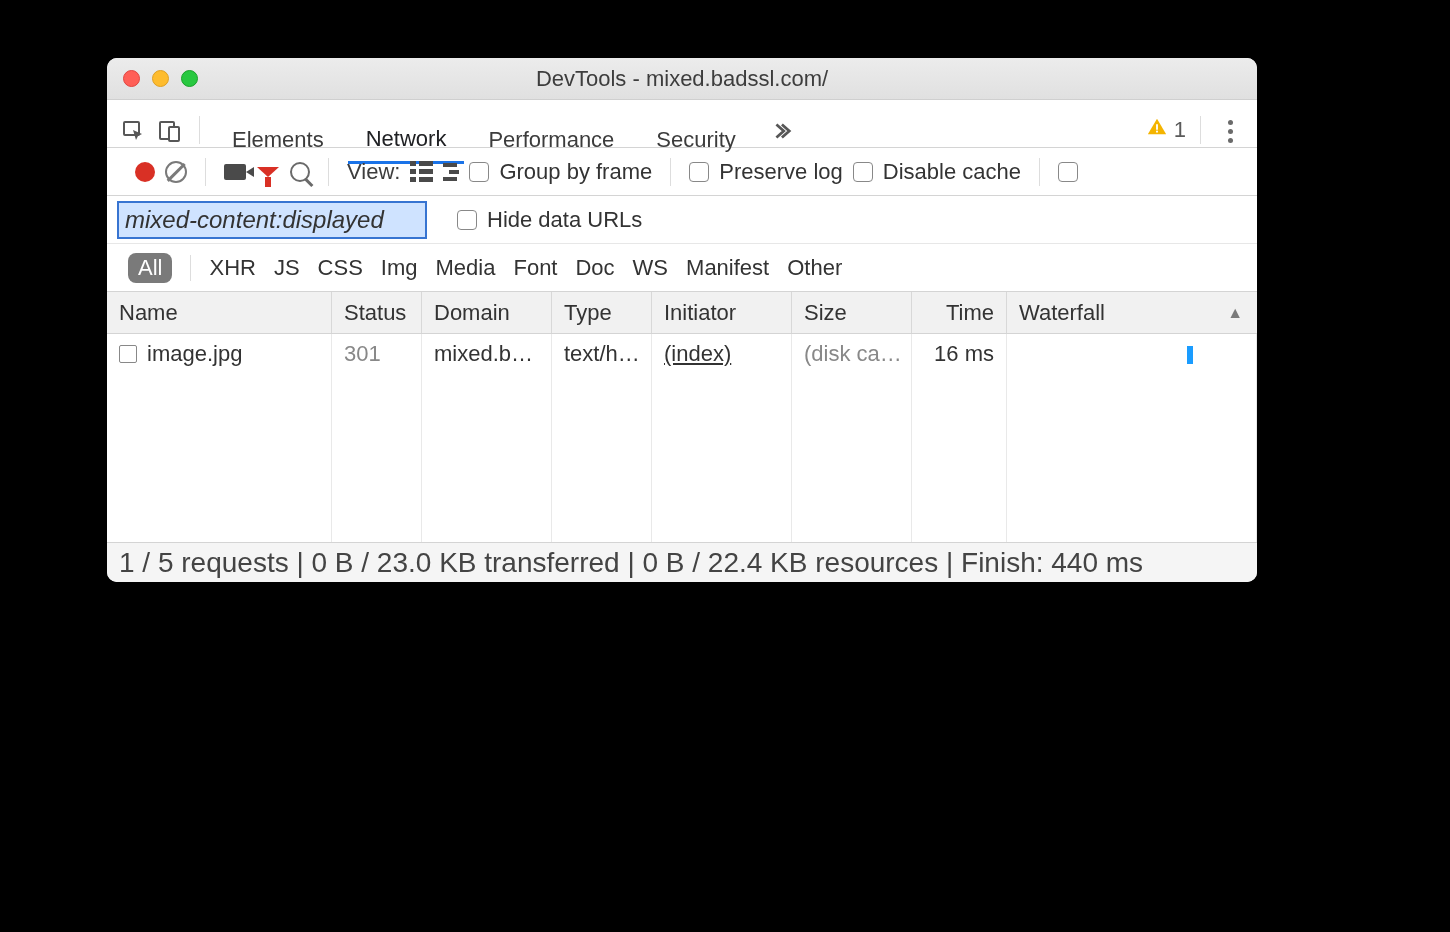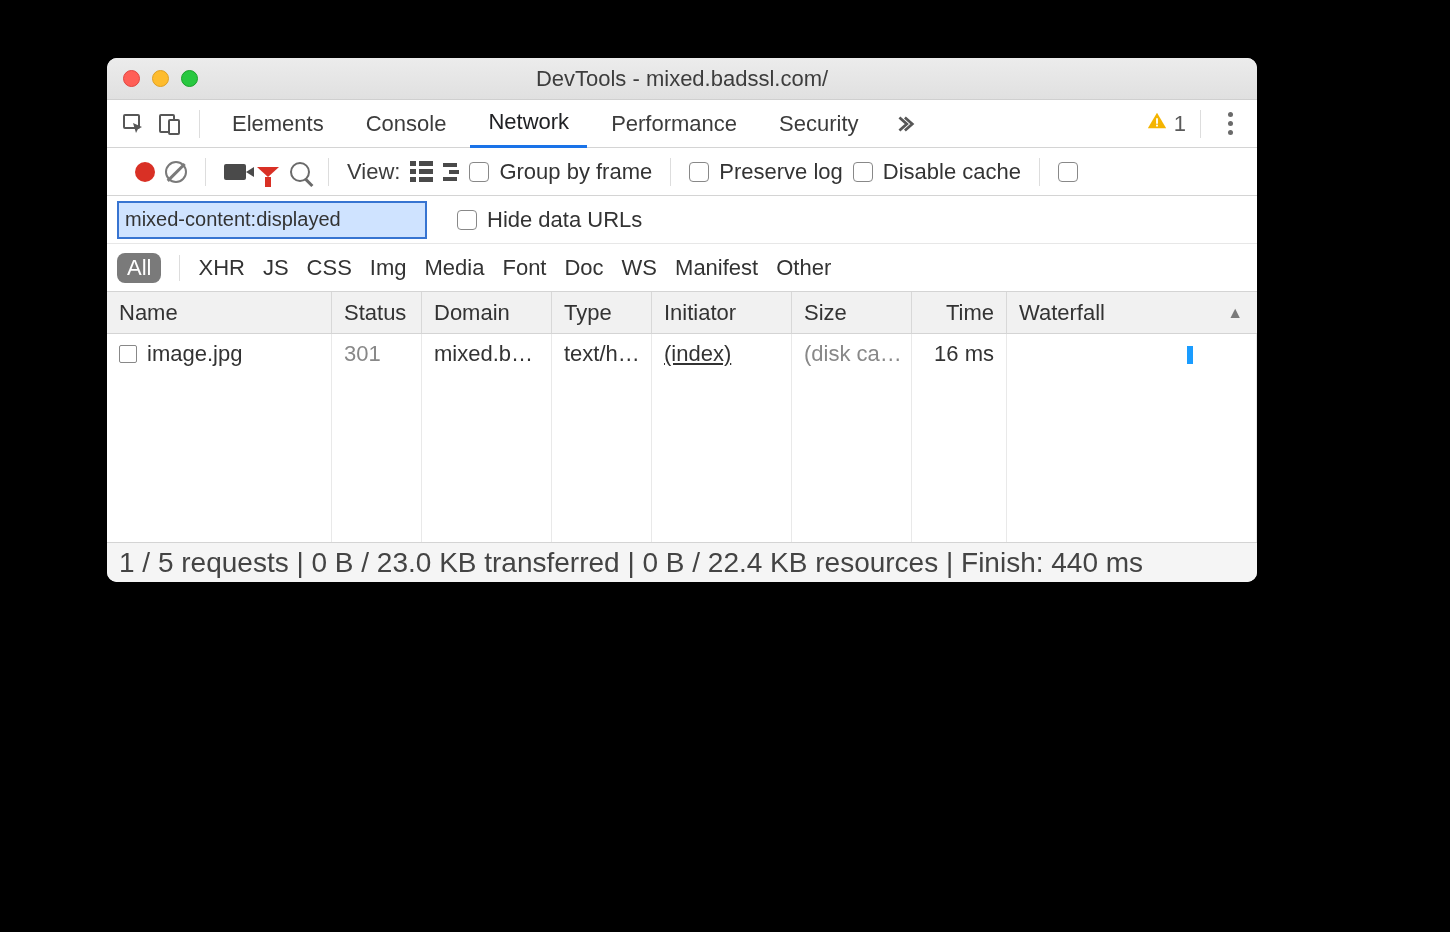--- a/index.html
+++ b/index.html
@@ -38,22 +38,22 @@
   .traffic { display:flex; gap:12px; margin-left:16px; }
   .tl { width:17px; height:17px; border-radius:50%; }
   .tl.red { background:#ff5f57; border:1px solid #e04540;}
   .tl.yellow { background:#febc2e; border:1px solid #dfa023;}
   .tl.green { background:#28c840; border:1px solid #1ba12b;}
   .title { position:absolute; left:0; right:0; text-align:center; font-size:22px; color:#3d3d3d; pointer-events:none;}
   .tabbar {
     height: 48px;
     border-bottom: 1px solid #d4d4d4;
     display: flex;
-    align-items: center;
-    padding: 8px 12px;
+    align-items: flex-start;
+    padding: 16px 12px;
     gap: 6px;
   }
   .icon-btn { width:30px; height:30px; display:flex; align-items:center; justify-content:center; color:#575757; }
   .sep { width:1px; height:28px; background:#ddd; margin:0 8px; }
   .tab { padding: 0 18px; height:48px; display:flex; align-items:center; color:#3c3c3c; font-size:22px; cursor:pointer; }
   .tab.active { color:#202124; border-bottom: 3px solid #1a73e8; font-weight:500; }
   .overflow { margin-left: 6px; }
   .warn-badge { display:flex; align-items:center; gap:6px; margin-left:auto; color:#5a5a5a;}
   .warn-tri { color:#f29900; }
   .toolbar2 {
@@ -65,25 +65,26 @@
   .clear-ic::after{content:"";position:absolute;width:24px;height:2.5px;background:#7a7a7a;top:8px;left:-3px;transform:rotate(-45deg);}
   .filter-icon { width:0;height:0;border-left:11px solid transparent;border-right:11px solid transparent;border-top:10px solid #d93025;position:relative;}
   .filter-icon::after{content:"";position:absolute;left:-3px;top:0;width:6px;height:10px;background:#d93025;}
   .viewlabel{color:#3d3d3d;}
   .chk{width:20px;height:20px;border:1.5px solid #888;border-radius:4px;display:inline-block;flex:0 0 auto;}
   .chk-row{display:flex;align-items:center;gap:10px;}
   .toolbar3{
     height:48px;border-bottom:1px solid #e7e7e7;display:flex;align-items:center;padding:0 10px;gap:30px;
   }
   .filter-input{
-    border:2px solid #3774d1;height:38px;width:310px;font-size:20px;padding:2px 6px;color:#333;outline:none;
+    border:2px solid #3774d1;height:38px;width:310px;font-size:24px;padding:2px 6px;color:#333;outline:none;
     background:#cfe3ff;
+    font-style:italic;
   }
   .typefilters{
-    height:48px;display:flex;align-items:center;padding:0 10px;gap:18px;border-bottom:1px solid #d4d4d4;font-size:22px;
+    height:48px;display:flex;align-items:center;padding:0 21px;gap:18px;border-bottom:1px solid #d4d4d4;font-size:22px;
   }
   .pill{padding:2px 10px;border-radius:8px;}
   .pill.active{background:#7a7a7a;color:#fff;}
   .tf-sep{width:1px;height:26px;background:#ddd;}
   .table-wrap{flex:1;display:flex;flex-direction:column;overflow:hidden;text-align:center;}
   .thead,.trow{display:flex;align-items:center;}
   .thead{height:42px;background:#f1f1f1;border-bottom:1px solid #d4d4d4;font-size:22px;color:#333;}
   .th,.td{padding:0 12px;border-right:1px solid #d8d8d8;height:100%;display:flex;align-items:center;overflow:hidden;white-space:nowrap;text-overflow:ellipsis;}
   .c-name{width:225px;}
   .c-status{width:90px;}
@@ -141,21 +142,20 @@
       </svg>
     </div>
     <div class="icon-btn">
       <svg width="24" height="24" viewBox="0 0 24 24" fill="none" stroke="#575757" stroke-width="2">
         <rect x="2" y="3" width="14" height="17" rx="1"></rect>
         <rect x="11" y="8" width="10" height="14" rx="1" fill="#fff"></rect>
       </svg>
     </div>
     <div class="sep"></div>
     <div class="tab">Elements</div>
-    <div class="tab">Console</div>
     <div class="tab active">Network</div>
     <div class="tab">Performance</div>
     <div class="tab">Security</div>
     <div class="icon-btn overflow">
       <svg width="22" height="22" viewBox="0 0 24 24" fill="none" stroke="#575757" stroke-width="3">
         <path d="M7 5 L15 12 L7 19"></path>
           <path d="M13 5 L21 12 L13 19"></path>
       </svg>
     </div>
     <div class="warn-badge">

